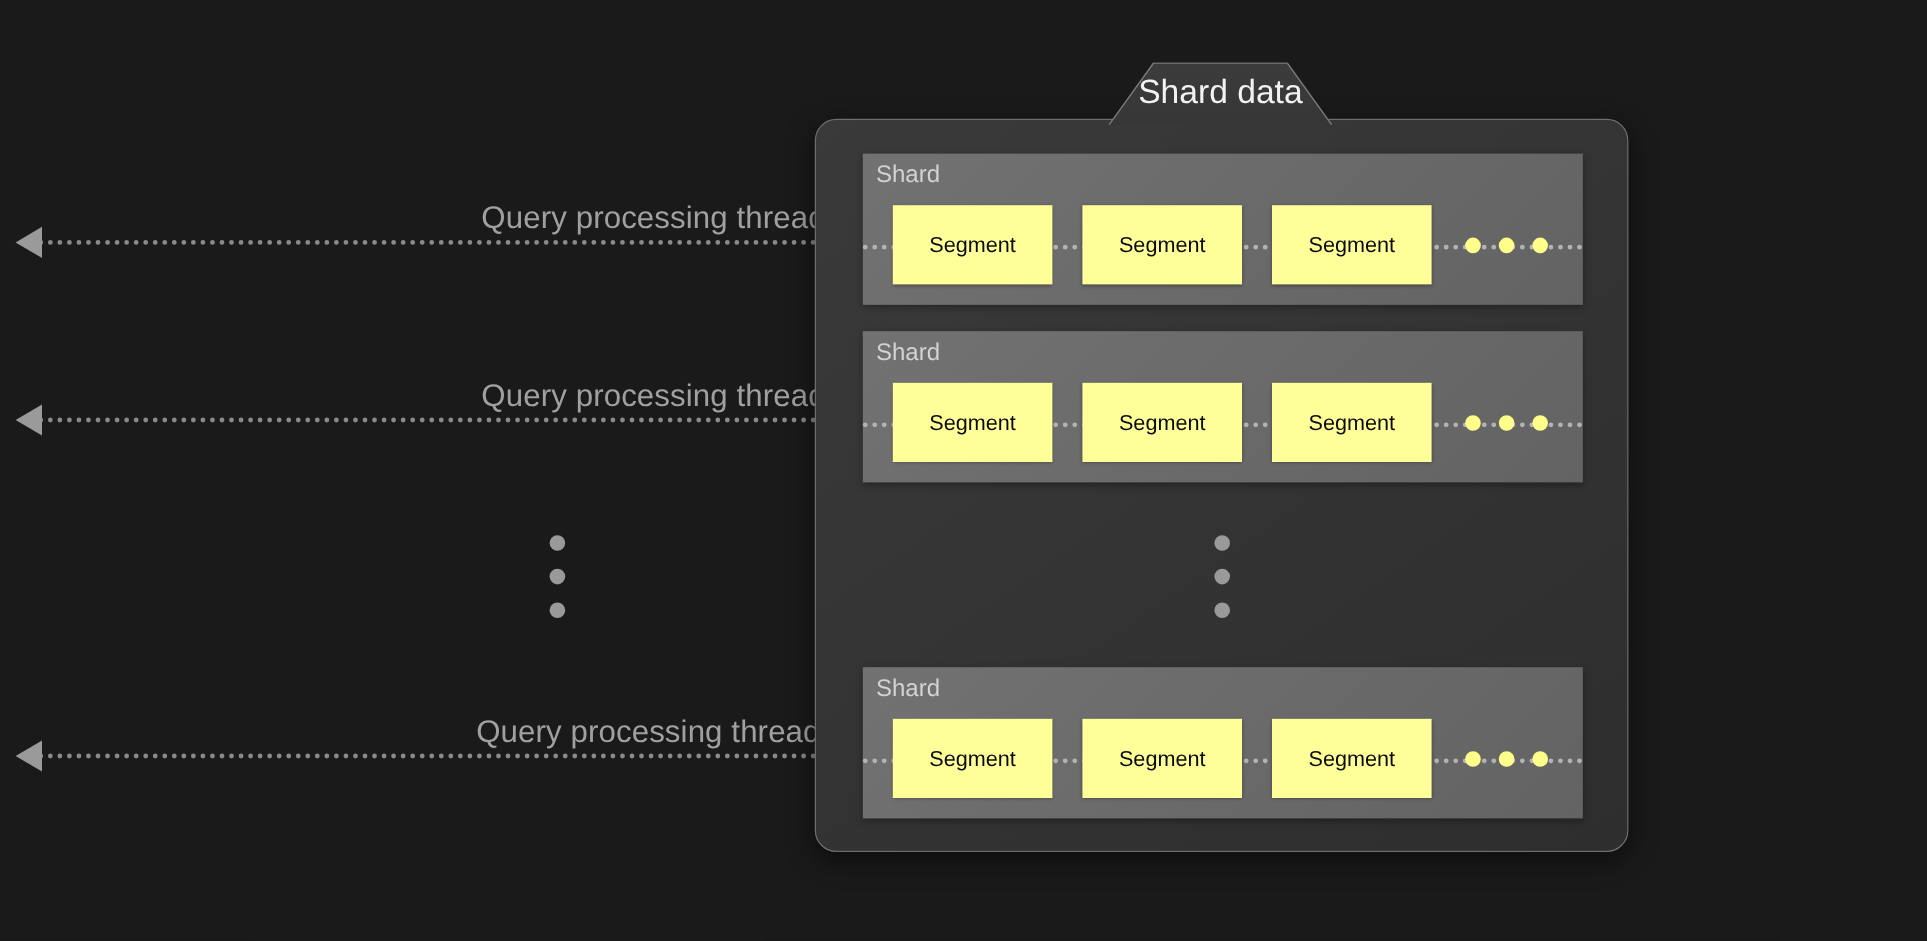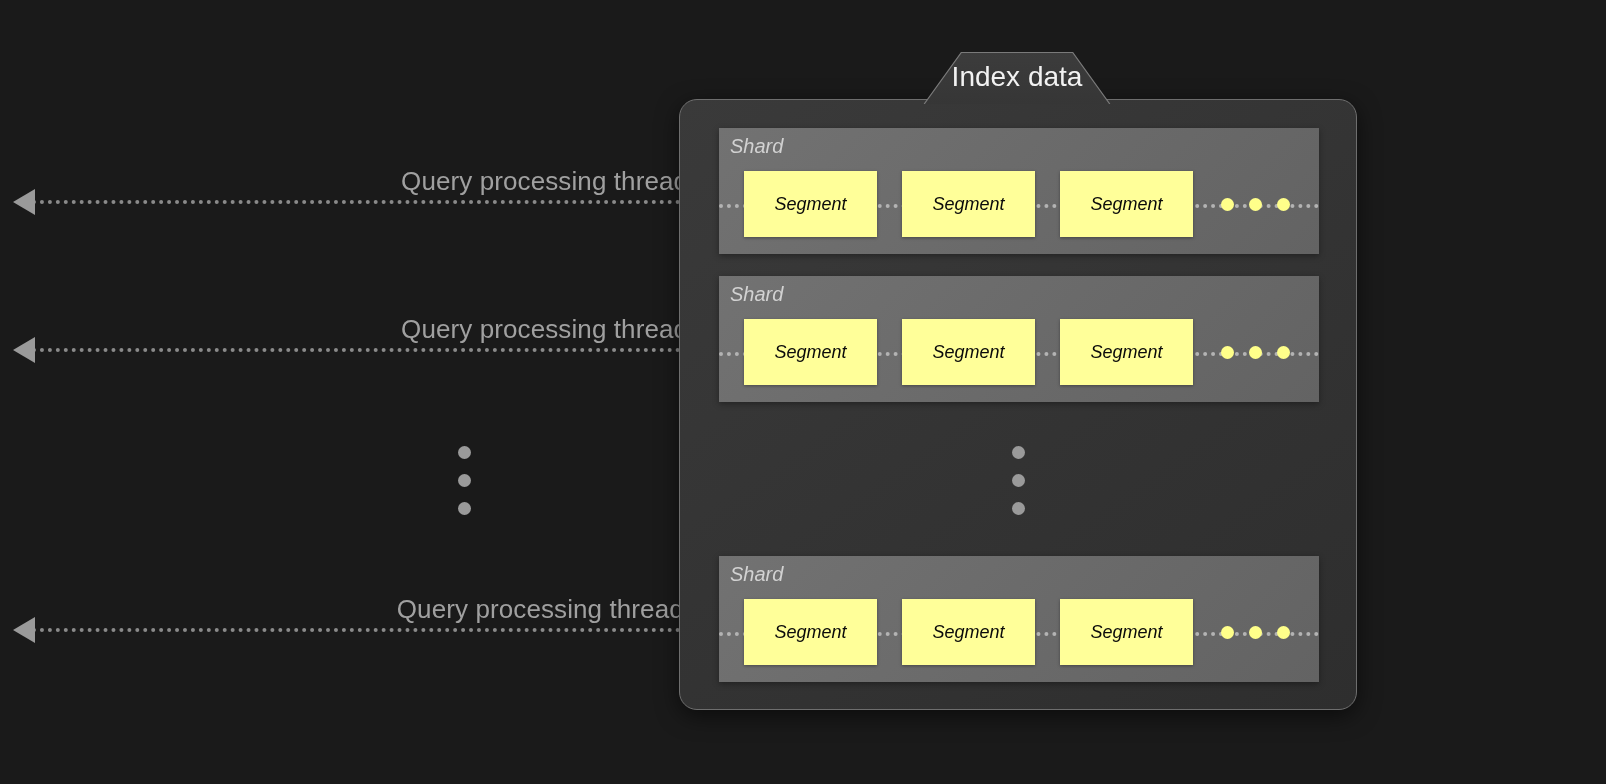--- a/index.html
+++ b/index.html
@@ -117,21 +117,20 @@
   }
 
   
   .shard {
     position: absolute;
     left: 39px;
     width: 600px;
     height: 126px;
     background: linear-gradient(135deg, #727272 0%, #6b6b6b 45%, #636363 100%);
     box-shadow: 0 2px 6px rgba(0,0,0,0.35);
-    font-style: italic;
   }
   .shard-label {
     position: absolute;
     left: 11px;
     top: 6px;
     color: #d2d2d2;
     font-size: 20px;
     line-height: 24px;
   }
   .shard-track {
@@ -225,21 +224,21 @@
     <span></span>
     <span></span>
     <span></span>
   </div>
 
   <div id="index-tab">
     <div class="tab-shape"></div>
     <svg class="tab-outline" viewBox="0 0 232 52" preserveAspectRatio="none">
       <path d="M23.2 52 L60.3 0.5 L171.7 0.5 L208.8 52" fill="none" stroke="#7a7a7a" stroke-width="1.2"></path>
     </svg>
-    <div class="tab-title">Index data</div>
+    <div class="tab-title">Shard data</div>
   </div>
 
   <div id="index-container">
 
     <div class="shard" style="top:28px;">
       <div class="shard-label">Shard</div>
       <div class="shard-track">
         <div class="track-line"></div>
         <div class="seg-gap"></div>
         <div class="segment">Segment</div>

